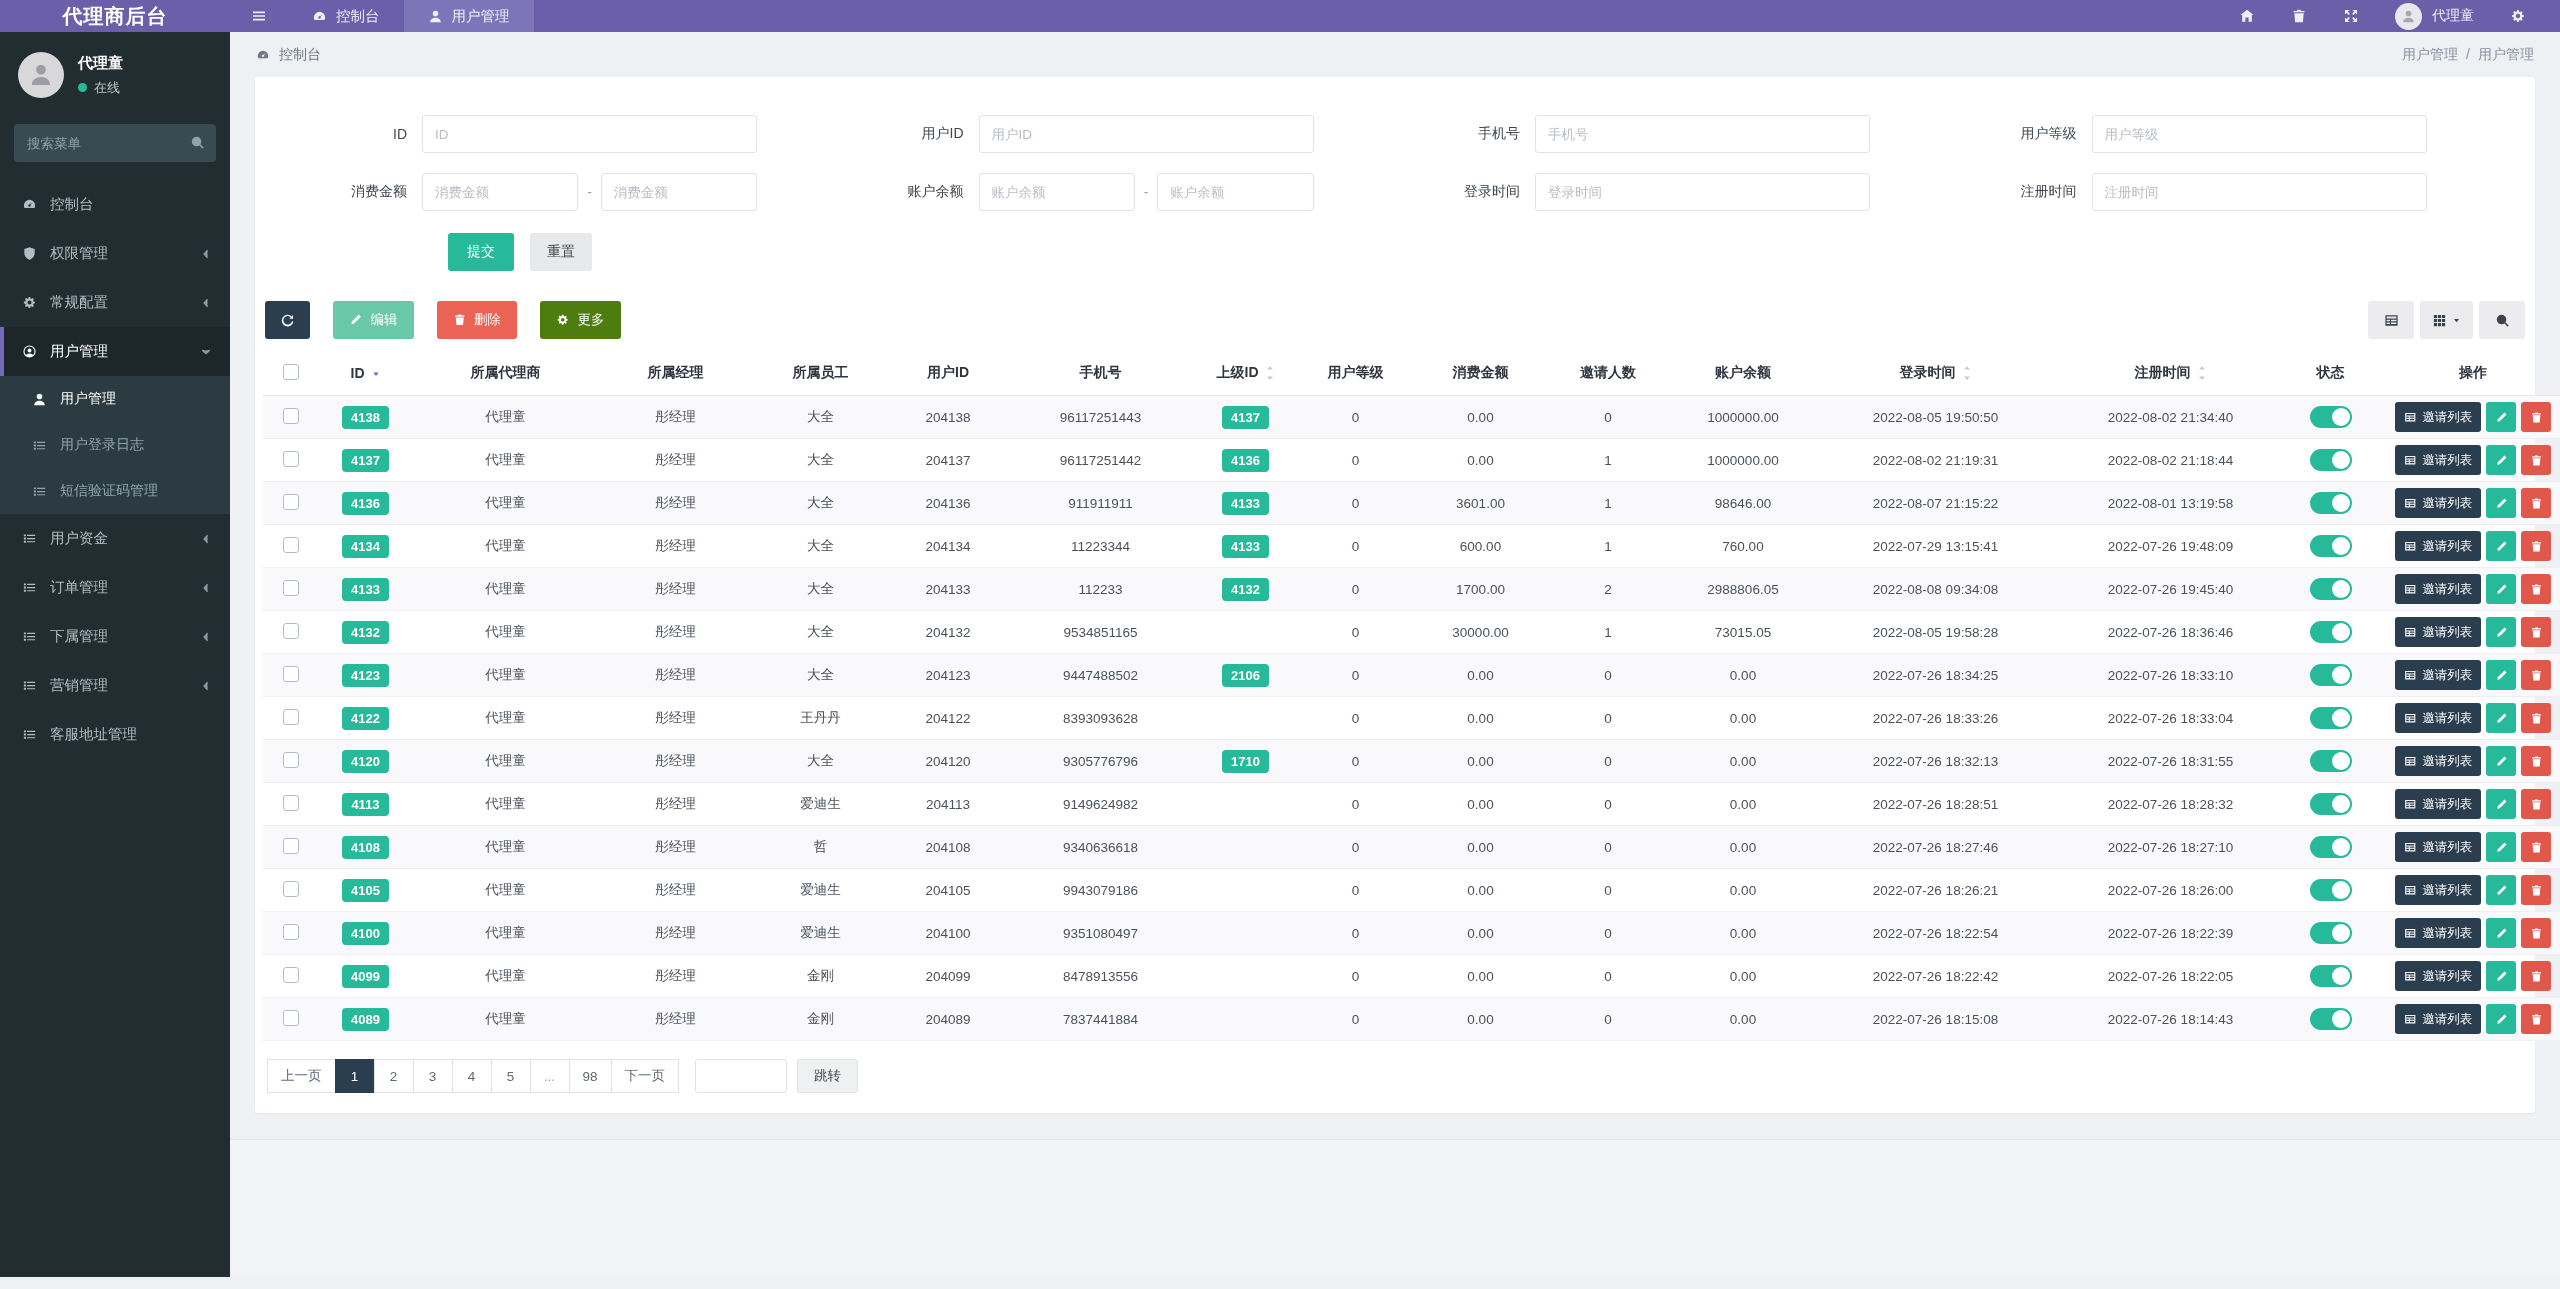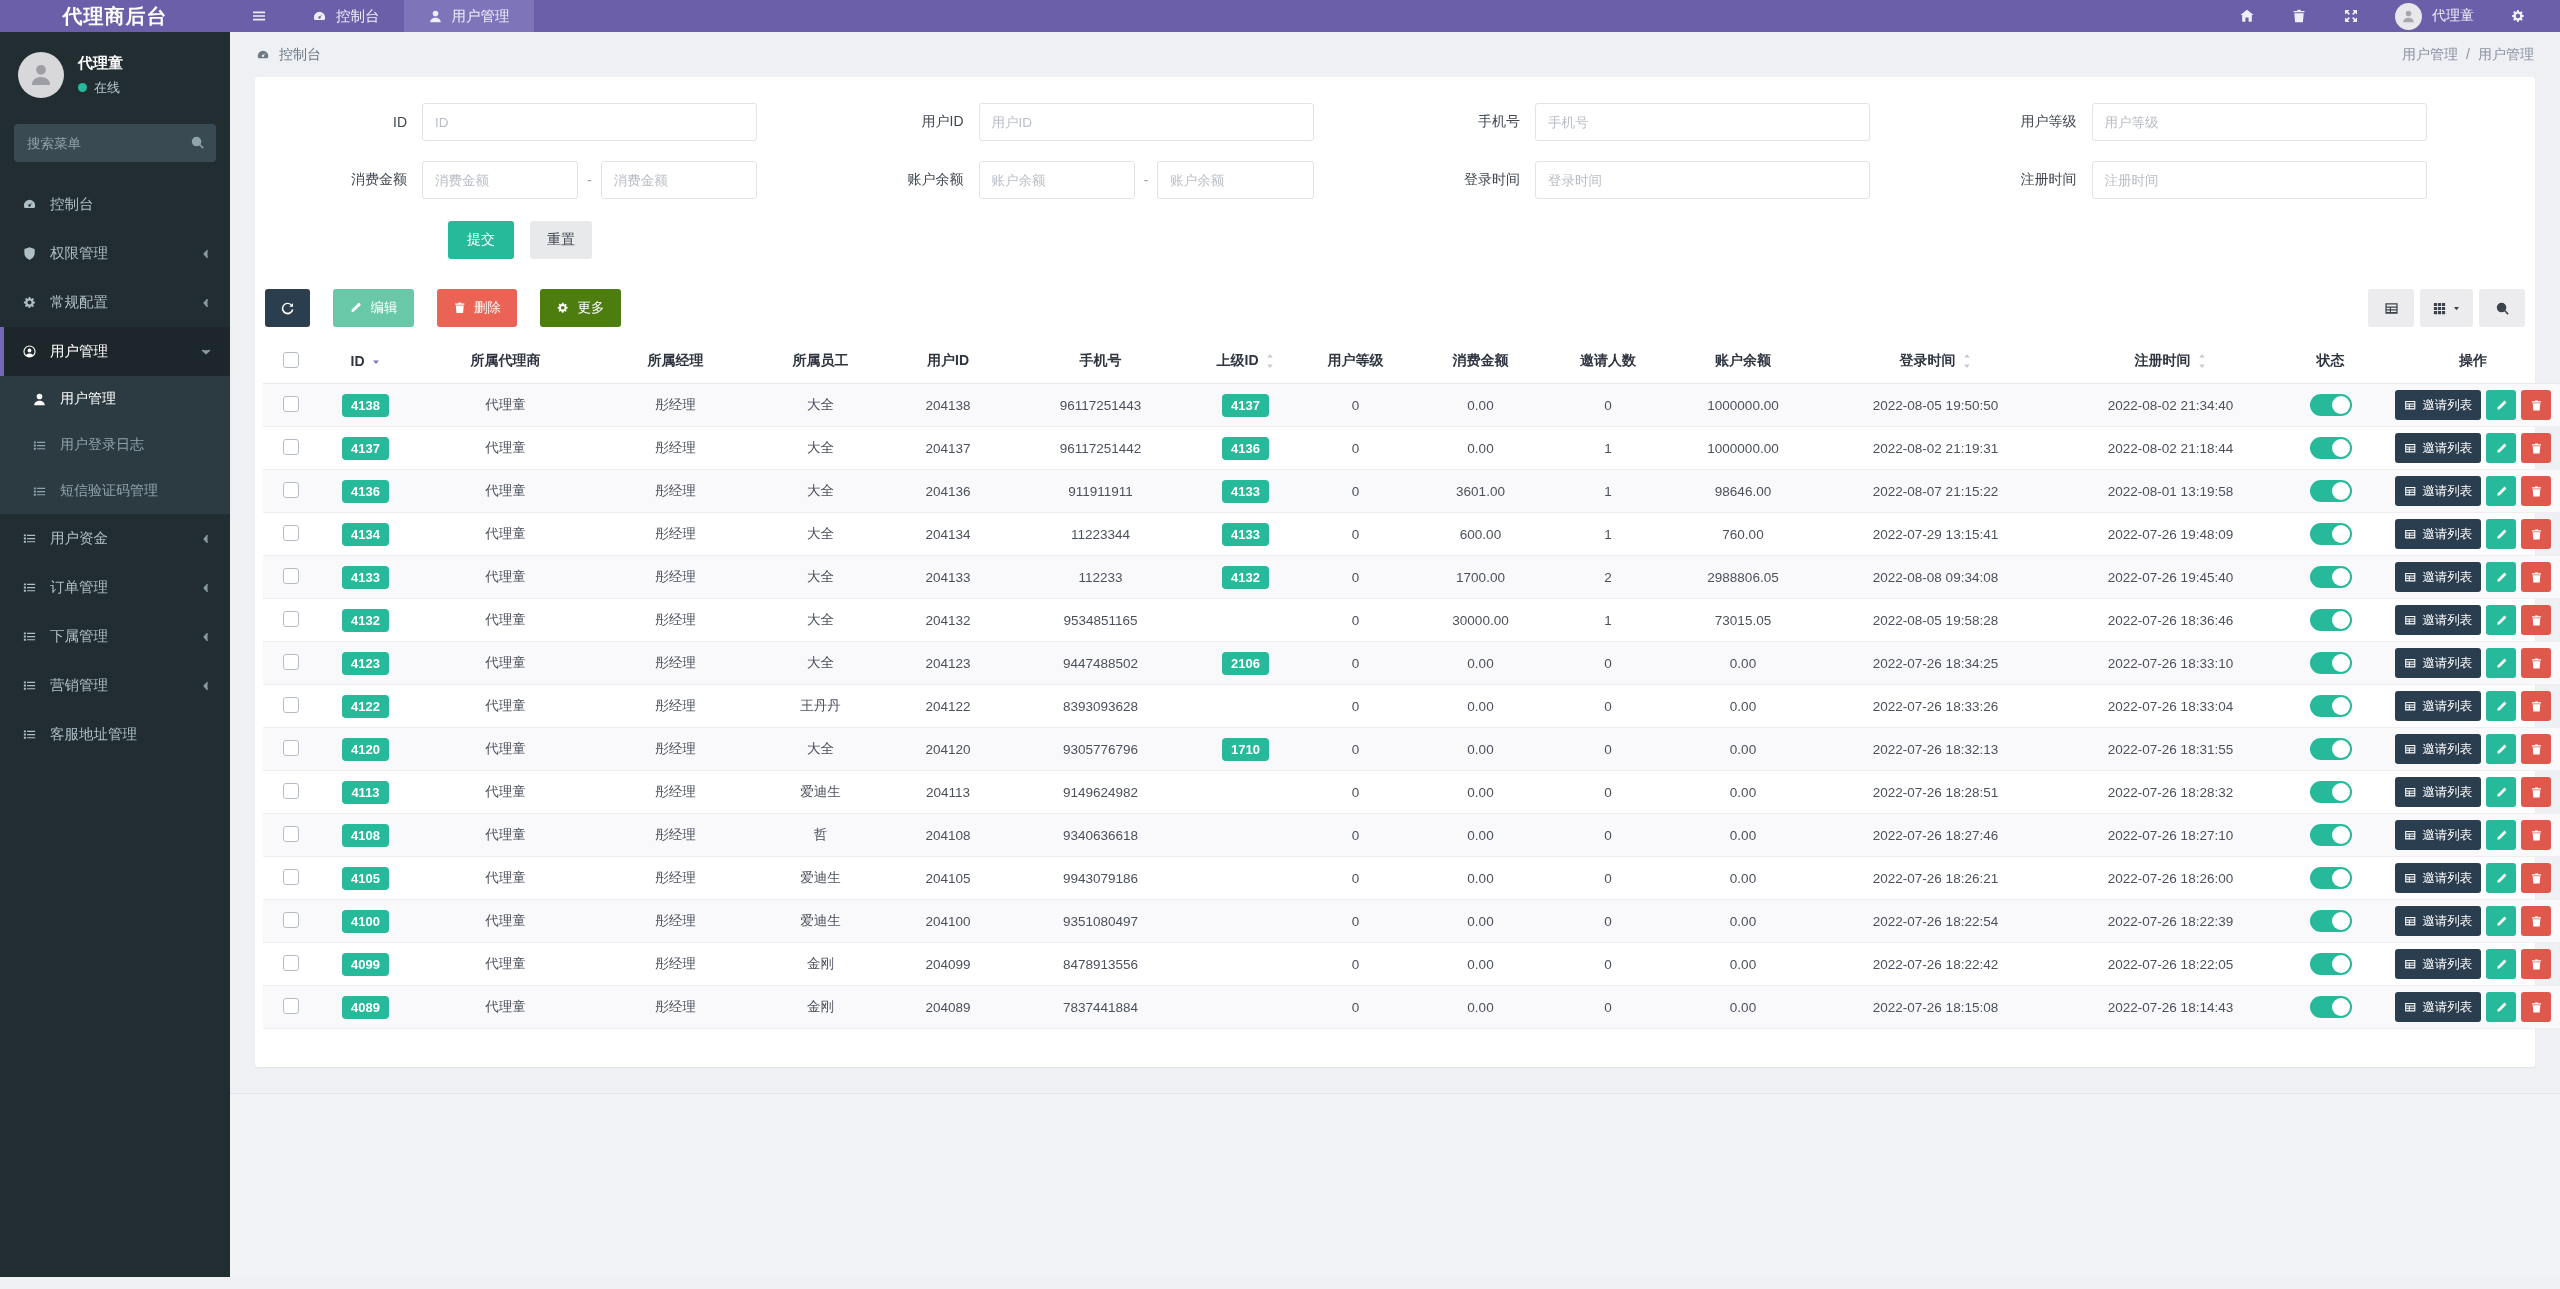--- a/index.html
+++ b/index.html
@@ -41,21 +41,21 @@
   .submenu { background:#2c3b41; }
   .submenu .menu-item { border-left:none; padding:14px 18px 14px 32px; color:#90a4ad; font-size:14px; }
   .submenu .menu-item.active { color:#fff; }
 
   
   .main { flex:1; display:flex; flex-direction:column; background:#eef0f4; overflow:hidden; }
   .crumb-bar { display:flex; justify-content:space-between; align-items:center; padding:14px 26px 13px; font-size:14px; color:#6d7a86; }
   .crumb-left { display:flex; align-items:center; gap:9px; }
   .crumb-right { color:#8a90a0; display:flex; gap:8px; }
 
-  .card { background:#fff; margin:0 25px; border-radius:3px; box-shadow:0 1px 2px rgba(0,0,0,.06); padding:4px 8px 0; }
+  .card { background:#fff; margin:0 25px; border-radius:3px; box-shadow:0 1px 2px rgba(0,0,0,.06); padding:16px 8px 0; }
   .filters { padding:22px 26px 0; }
   .f-grid { display:grid; grid-template-columns:repeat(4,1fr); row-gap:20px; column-gap:14px; }
   .f-cell { display:flex; align-items:center; }
   .f-label { width:118px; flex-shrink:0; text-align:right; margin-right:15px; color:#3f4650; }
   .f-input { flex:1; max-width:335px; height:38px; border:1px solid #e2e2e8; border-radius:3px; padding:0 12px; font-size:13.5px; color:#555; outline:none; }
   .f-input::placeholder { color:#b9bdc6; }
   .f-range { display:flex; align-items:center; flex:1; max-width:335px; gap:9px; }
   .f-range .f-input { min-width:0; }
   .dash { color:#9aa0aa; }
   .f-actions { padding:22px 0 22px 159px; display:flex; gap:16px; }
@@ -1194,18 +1194,33 @@
                       </svg>
                     </span>
                   </button>
                 </div>
               </td>
             </tr>
           </tbody>
       </table>
 
       <div class="pagebar">
+        <div class="pager">
+          <button class="page-btn first">上一页</button>
+          <span id="pages" style="display:flex">
+              <button class="page-btn active">1</button>
+              <button class="page-btn">2</button>
+              <button class="page-btn">3</button>
+              <button class="page-btn">4</button>
+              <button class="page-btn">5</button>
+              <button class="page-btn ellipsis">...</button>
+              <button class="page-btn">98</button>
+            </span>
+          <button class="page-btn">下一页</button>
+          <input class="jump-input" style="">
+          <button class="btn-jump">跳转</button>
+        </div>
       </div>
     </section>
 
     <div class="page-footer"></div>
   </main>
 </div>
 
 </body></html>

